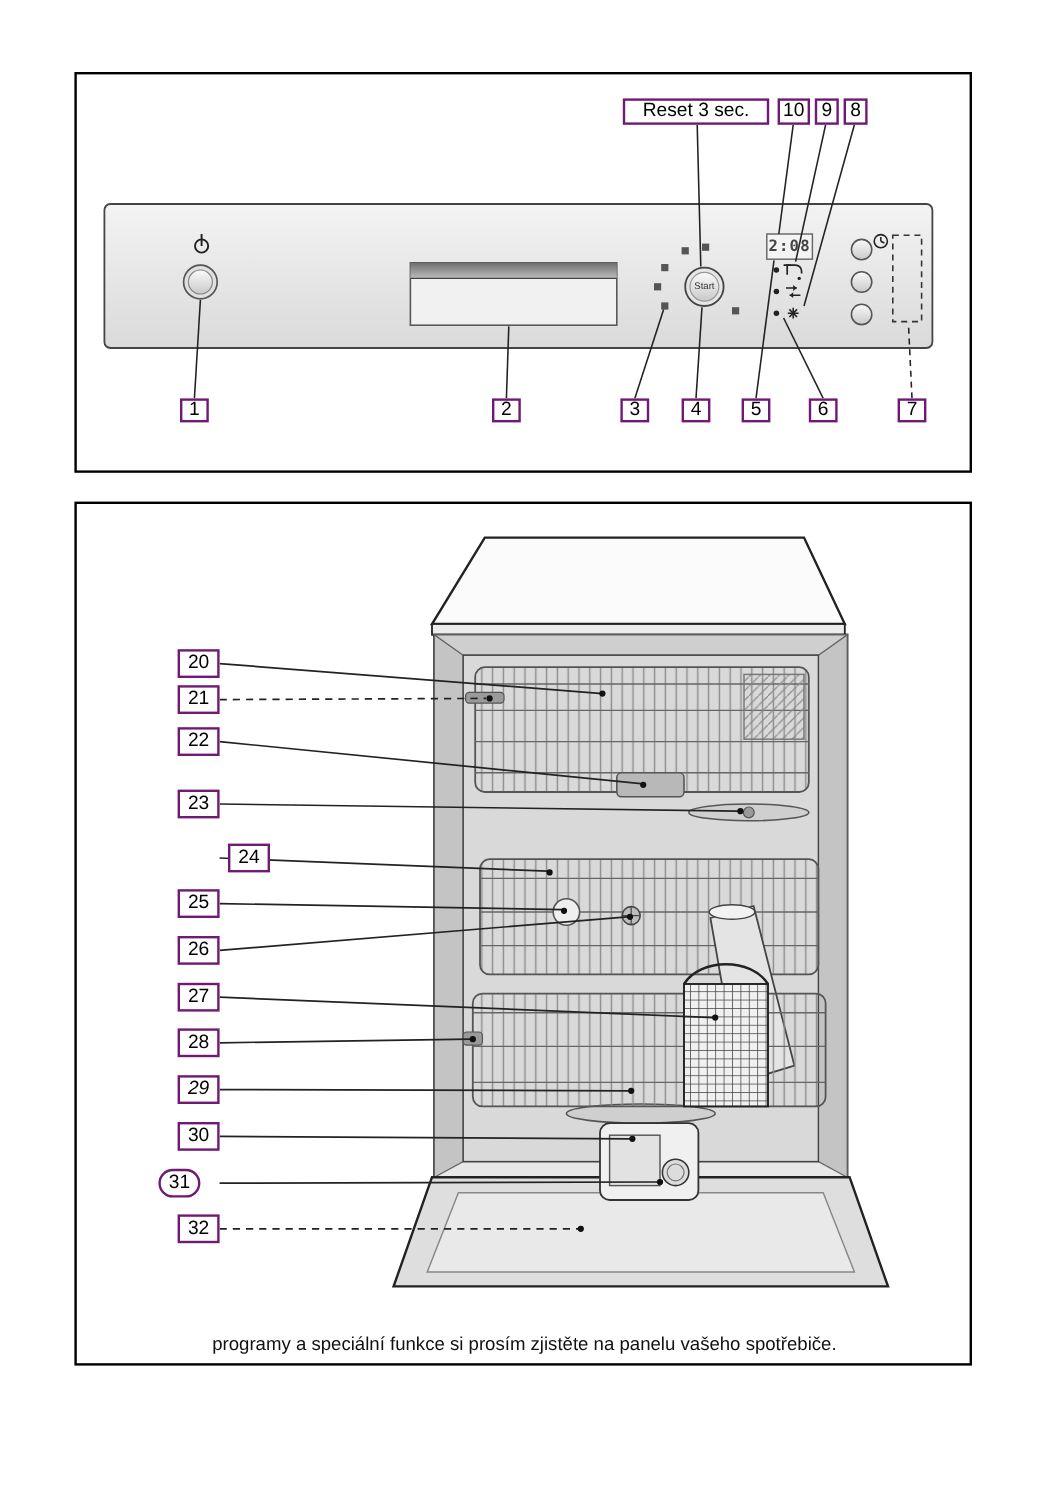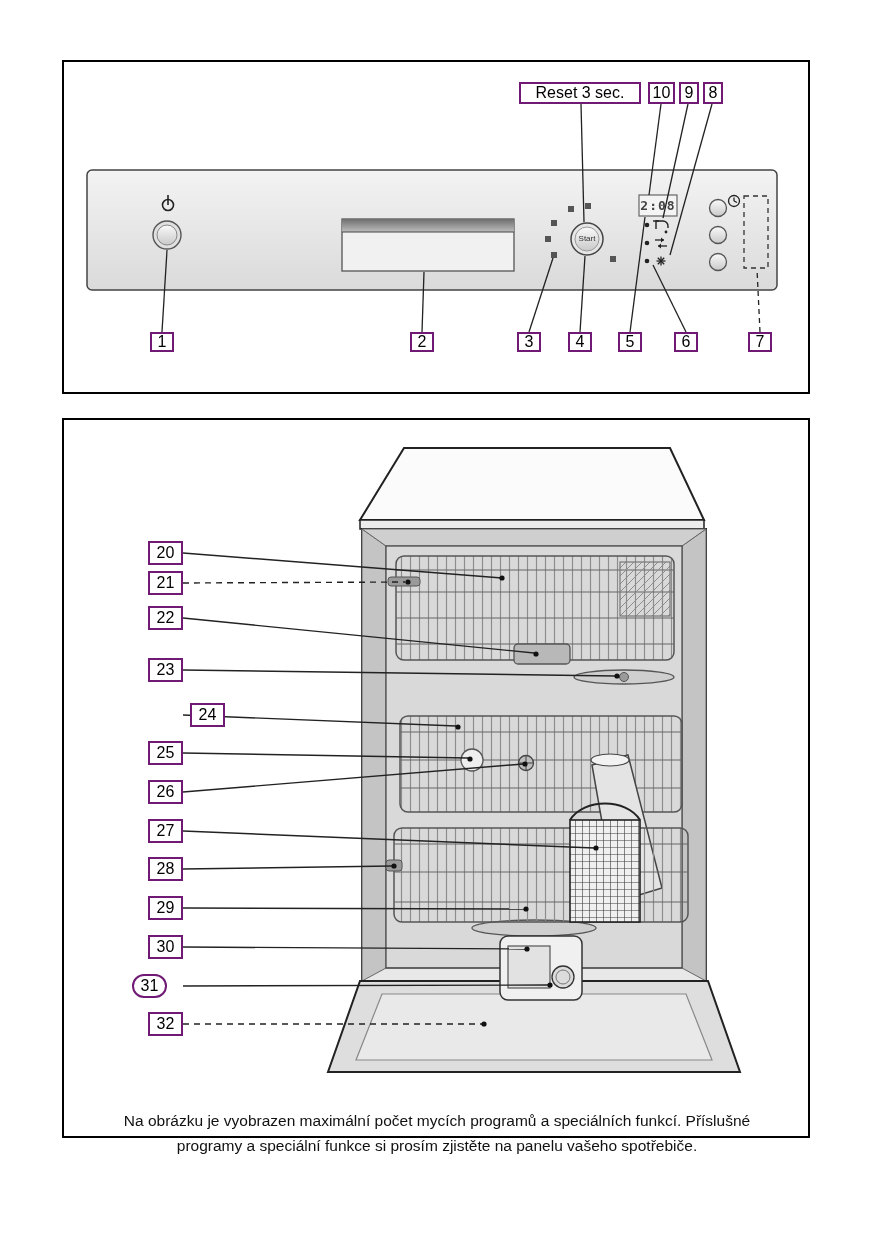--- a/index.html
+++ b/index.html
@@ -265,24 +265,23 @@
 
     <div class="co" style="left:84px;top:121px;width:35px;height:24px;">20</div>
     <div class="co" style="left:84px;top:151px;width:35px;height:24px;">21</div>
     <div class="co" style="left:84px;top:186px;width:35px;height:24px;">22</div>
     <div class="co" style="left:84px;top:238px;width:35px;height:24px;">23</div>
     <div class="co" style="left:84px;top:283px;width:35px;height:24px;margin-left:42px;">24</div>
     <div class="co" style="left:84px;top:321px;width:35px;height:24px;">25</div>
     <div class="co" style="left:84px;top:360px;width:35px;height:24px;">26</div>
     <div class="co" style="left:84px;top:399px;width:35px;height:24px;">27</div>
     <div class="co" style="left:84px;top:437px;width:35px;height:24px;">28</div>
-    <div class="co" style="left:84px;top:476px;width:35px;height:24px;">29</div>
+    <div class="co" style="left:84px;top:476px;width:35px;height:24px;font-style:italic;">29</div>
     <div class="co" style="left:84px;top:515px;width:35px;height:24px;">30</div>
     <div class="co" style="left:68px;top:554px;width:35px;height:24px;border-radius:12px;">31</div>
     <div class="co" style="left:84px;top:592px;width:35px;height:24px;">32</div>
   </div>
 
   <div class="caption">
-    <div>Na obrázku je vyobrazen maximální počet mycích programů a speciálních funkcí. Příslušné</div>
     <div>programy a speciální funkce si prosím zjistěte na panelu vašeho spotřebiče.</div>
   </div>
 
 </div>
 
 </body></html>

